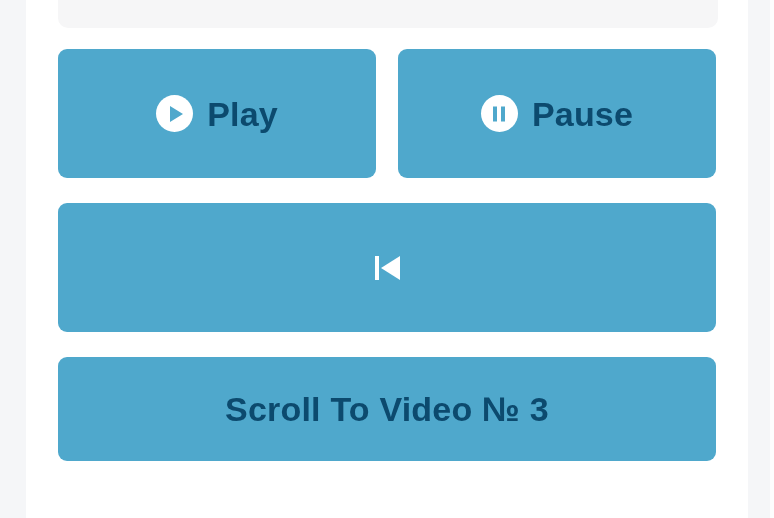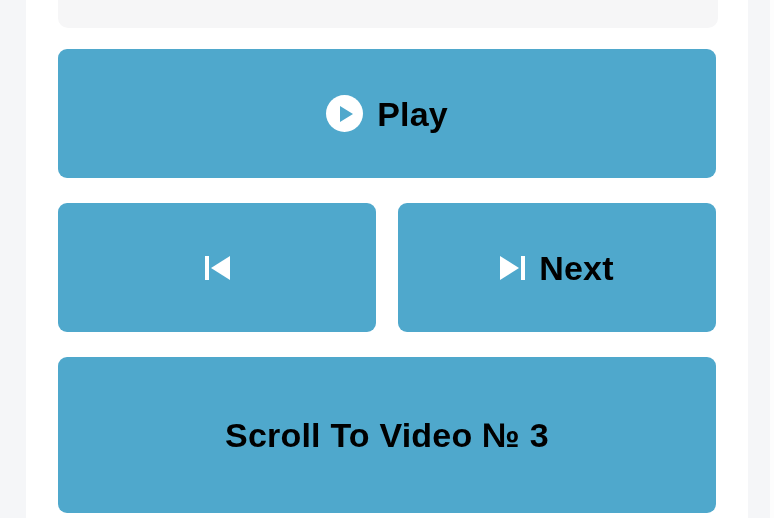--- a/index.html
+++ b/index.html
@@ -58,37 +58,37 @@
   }
 
   .btn-row + .btn-row { margin-top: 25px; }
 
   .ctl-btn {
     flex: 1 1 0;
     height: 129px;
     background: #4fa8cc;
     border: none;
     border-radius: 9px;
-    color: #000000;
+    color: #0c4a6e;
     font-family: "Liberation Sans", sans-serif;
     font-size: 34px;
     font-weight: bold;
     letter-spacing: .2px;
     display: flex;
     align-items: center;
     justify-content: center;
     gap: 14px;
     cursor: pointer;
     line-height: 1;
     padding: 16px;
   }
 
   .ctl-btn.wide {
     flex: 1 1 100%;
-    height: 156px;
+    height: 104px;
   }
 
   .btn-label { display: inline-block; white-space: nowrap; }
 
   
   .icon {
     display: inline-flex;
     align-items: center;
     justify-content: center;
     flex: 0 0 auto;
@@ -180,39 +180,41 @@
 
       <div class="btn-row">
 
         <button class="ctl-btn">
           <span class="icon icon-circle">
             <span class="tri"></span>
           </span>
           <span class="btn-label">Play</span>
         </button>
 
+        <button class="ctl-btn">
+          <span class="icon icon-circle">
+            <span class="bars">
+                <i></i>
+                <i></i>
+              </span>
+          </span>
+          <span class="btn-label">Pause</span>
+        </button>
 
       </div>
 
       <div class="btn-row">
 
         <button class="ctl-btn">
           <span class="icon icon-skip">
             <span class="stem"></span>
               <span class="arrow-left"></span>
           </span>
         </button>
 
-        <button class="ctl-btn">
-          <span class="icon icon-skip">
-            <span class="arrow-right"></span>
-              <span class="stem"></span>
-          </span>
-          <span class="btn-label">Next</span>
-        </button>
 
       </div>
 
       <div class="btn-row">
         <button class="ctl-btn wide">
           <span class="btn-label">Scroll To Video № 3</span>
         </button>
       </div>
 
     </div>

